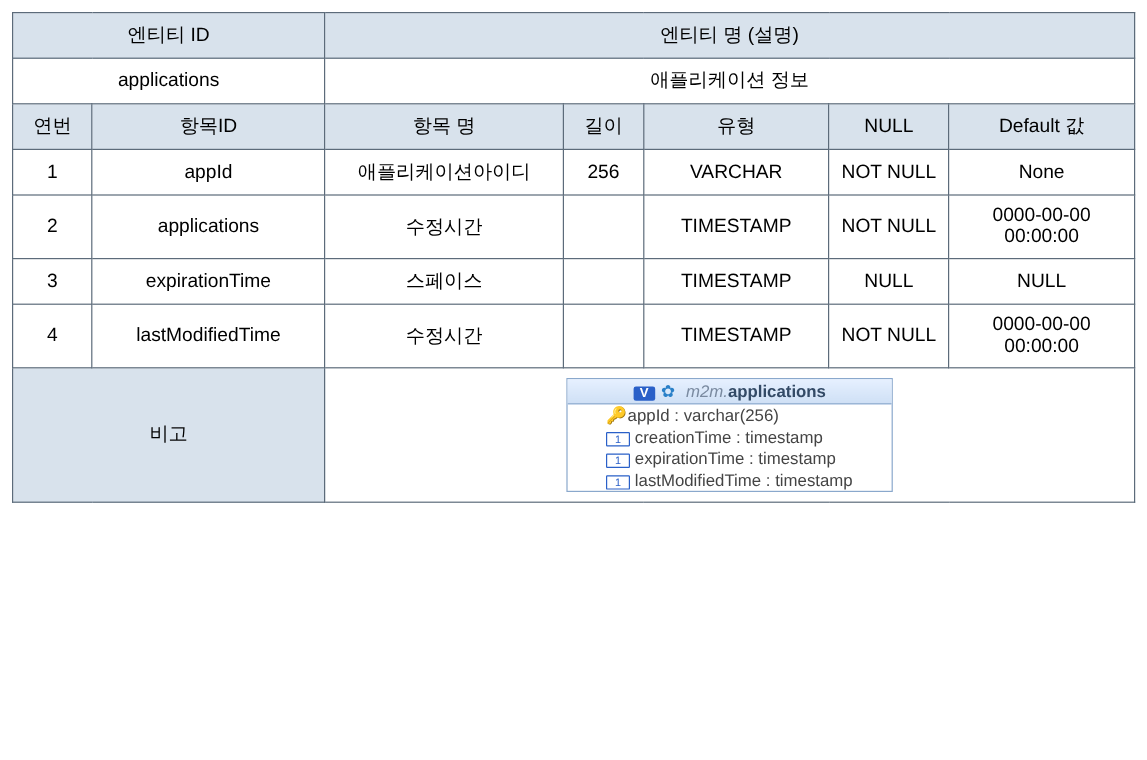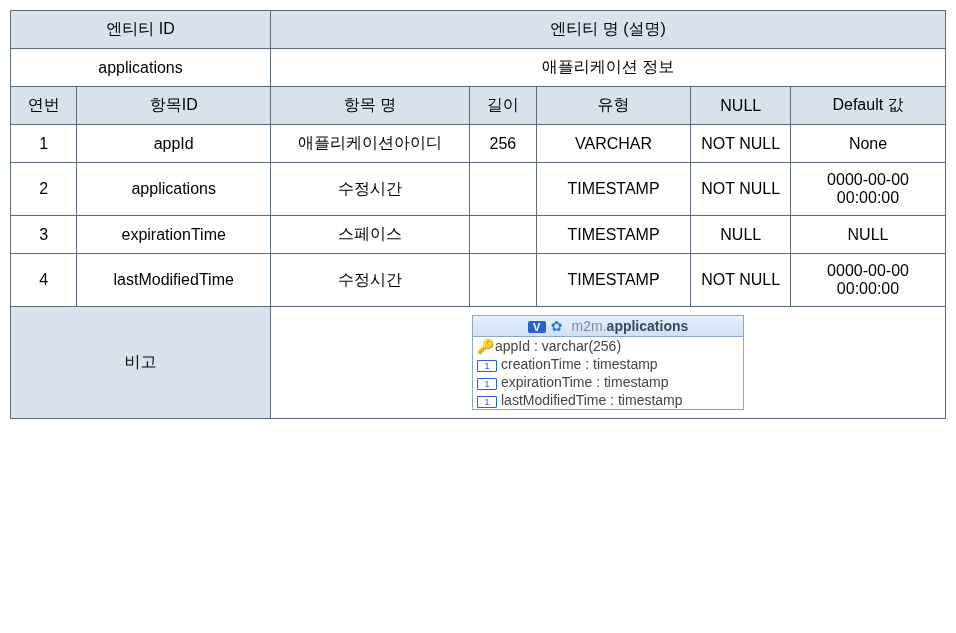--- a/index.html
+++ b/index.html
@@ -40,28 +40,30 @@
   .schema-title {
     background: linear-gradient(#e6f0ff,#cfe0f5);
     border-bottom: 1px solid #8aa8cc;
     padding: 2px 4px;
     color: #335;
     text-align: center;
     white-space: nowrap;
   }
   .schema-title .prefix {
     color:#7a8aa0;
+    font-style:italic;
   }
   .schema-title b {
     color:#334a66;
   }
   .schema-row {
     padding: 1px 4px;
     color:#444;
     white-space: nowrap;
+    margin-left: 28px;
   }
   .icon {
     display:inline-block;
     width:14px;
     text-align:center;
     margin-right:4px;
     font-family: Arial, sans-serif;
   }
   .icon-v {
     background:#2a60c8;

